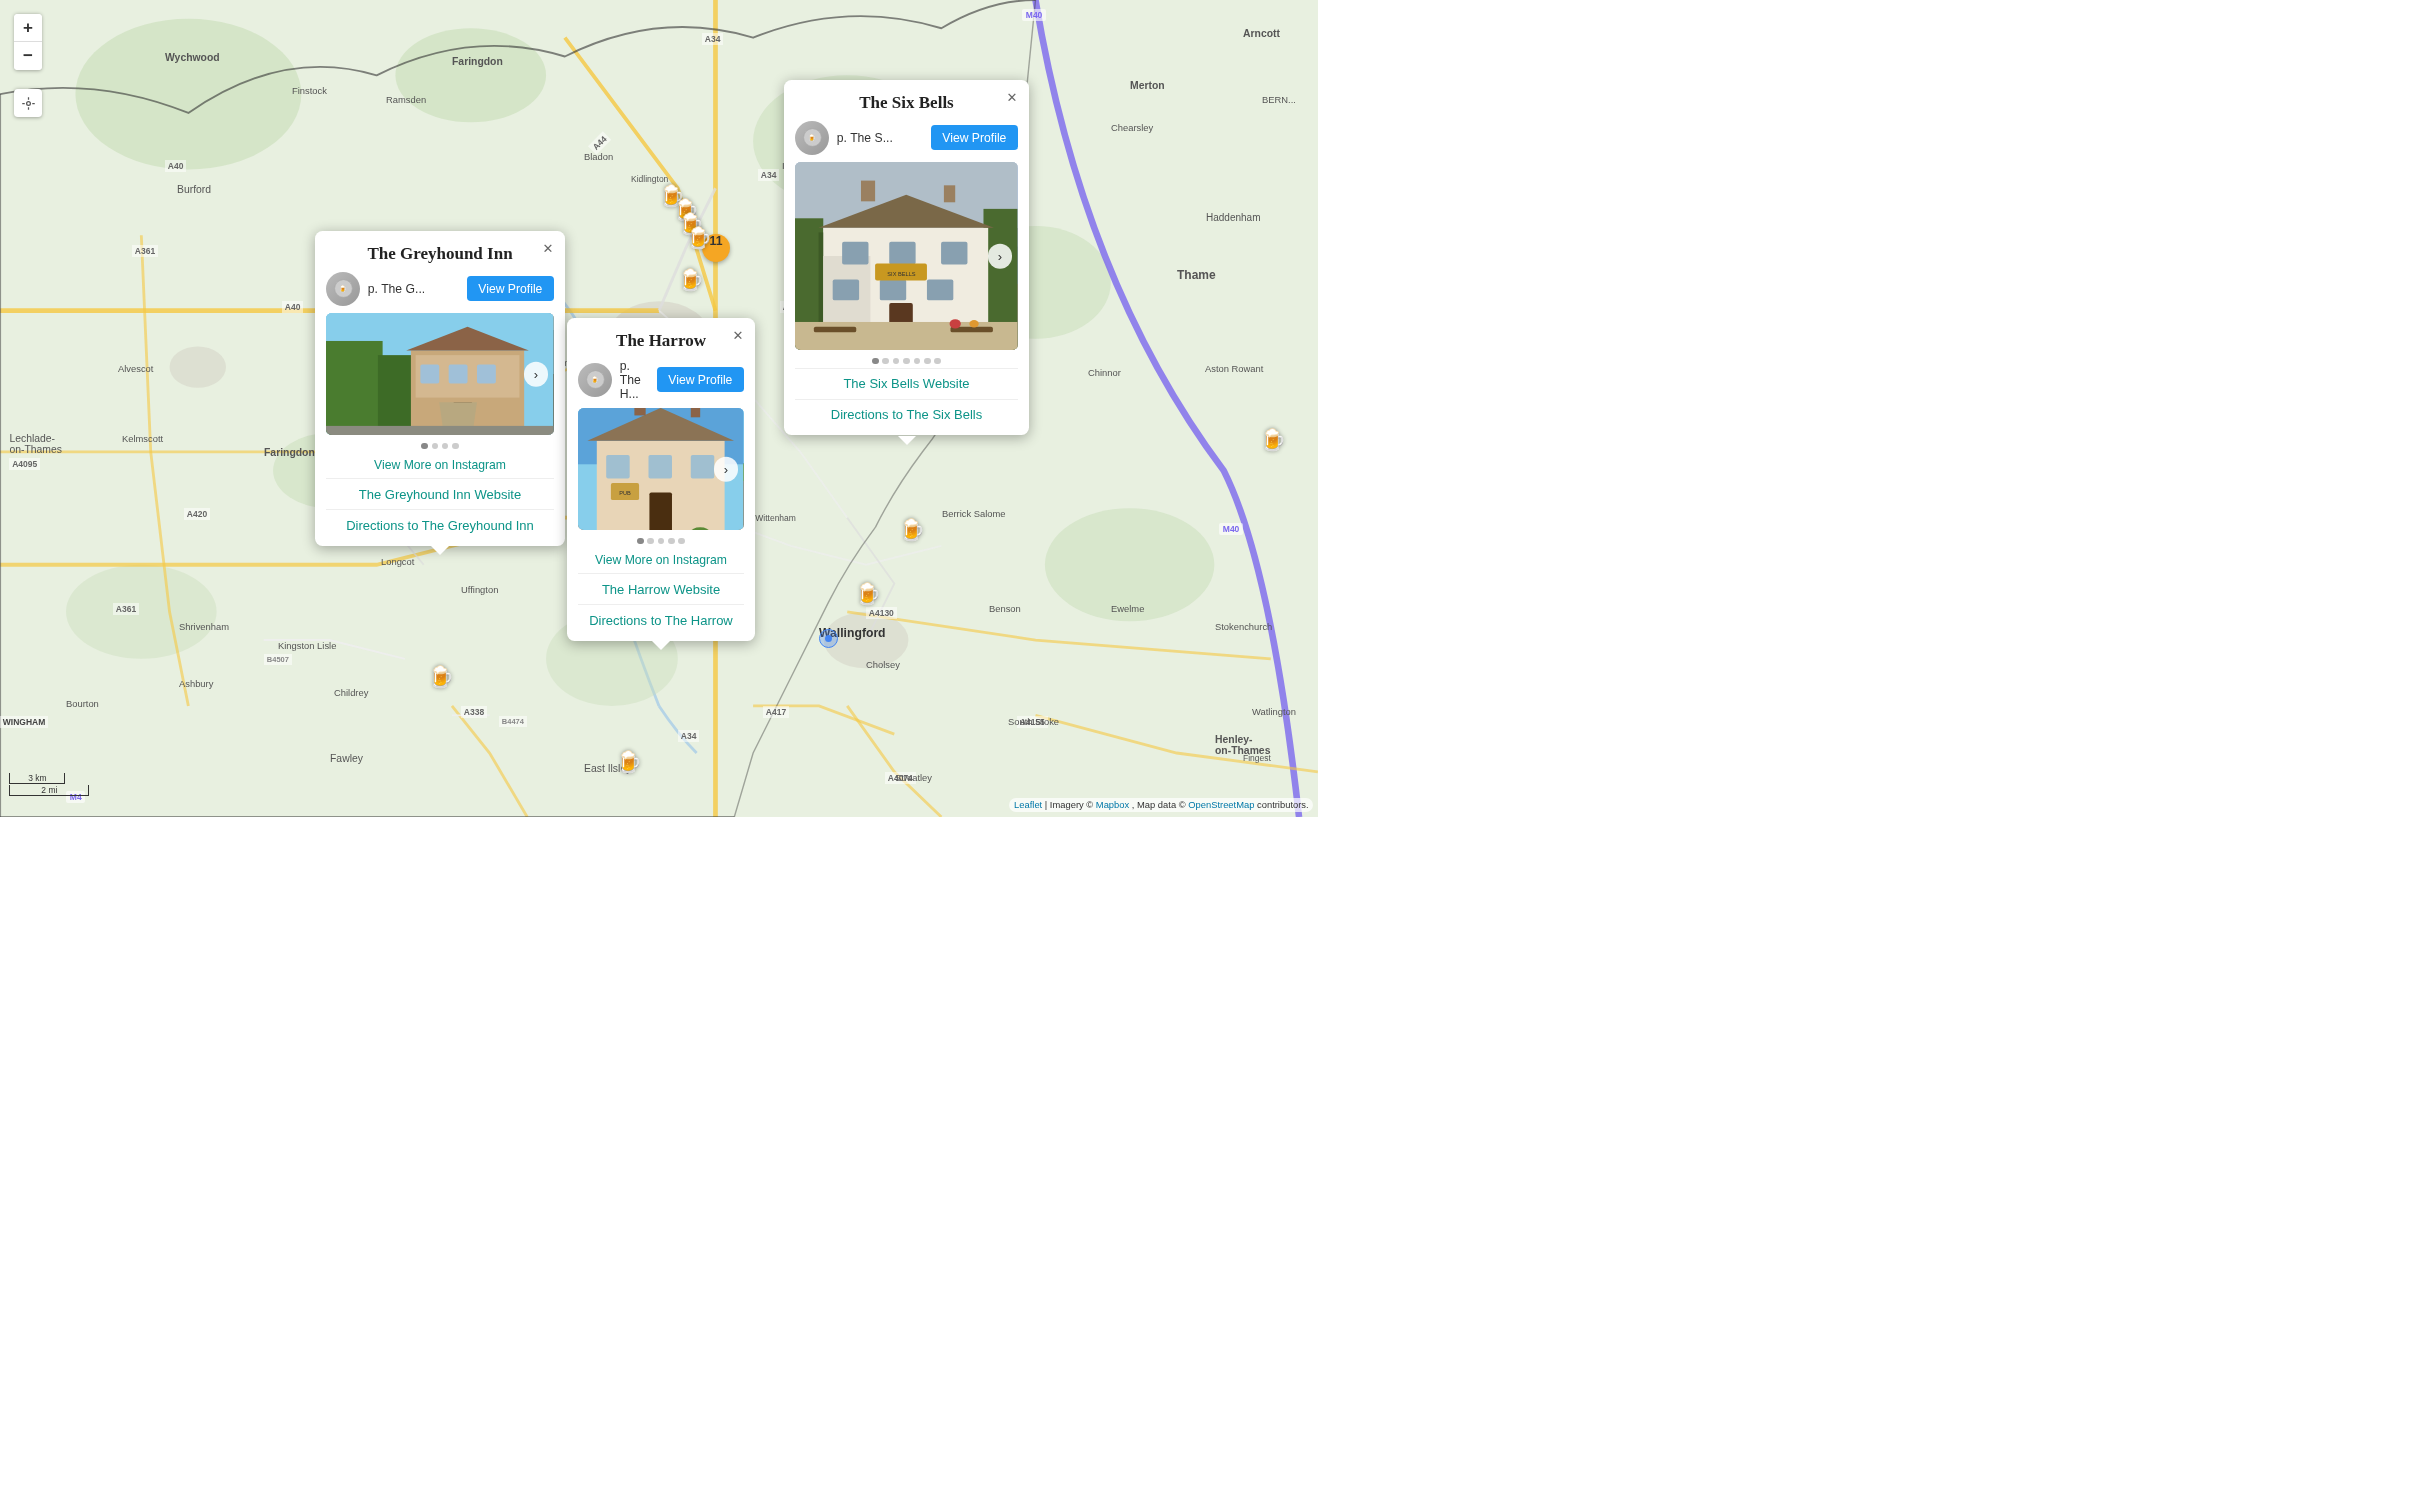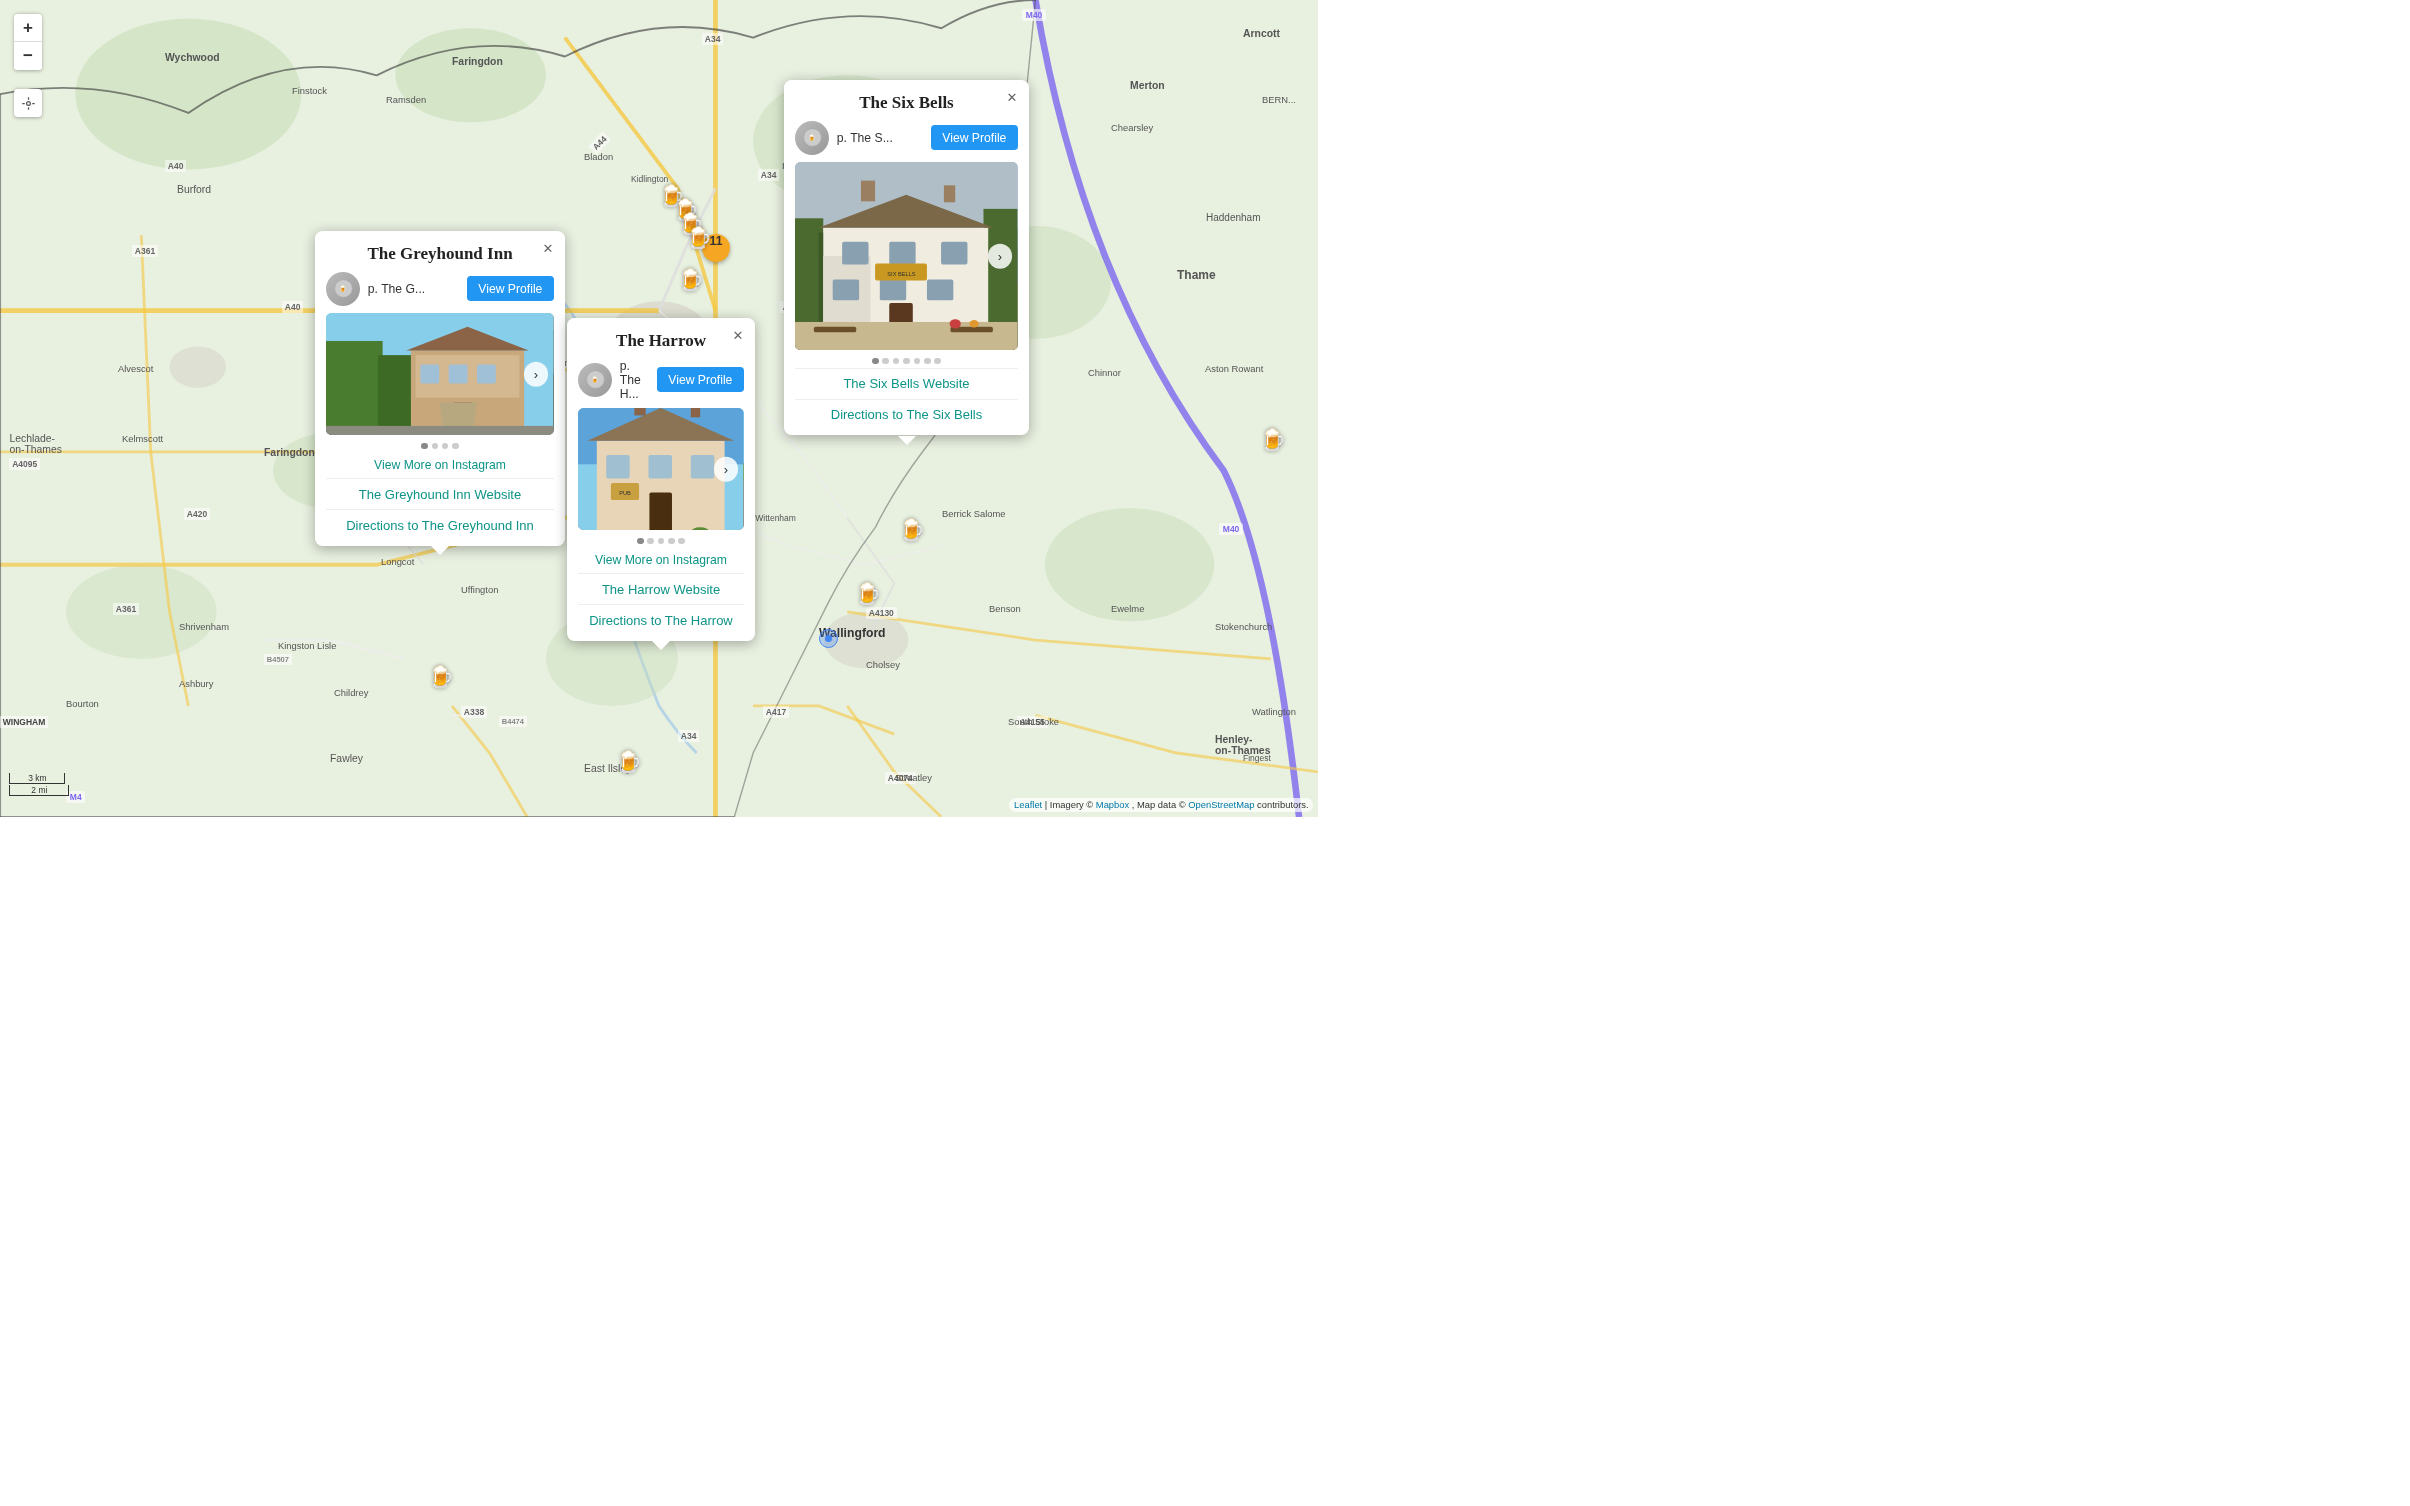--- a/index.html
+++ b/index.html
@@ -499,21 +499,21 @@
   </div>
   <button class="map-locate-btn">
     <svg width="15" height="15" viewBox="0 0 24 24" fill="none" stroke="#555" stroke-width="2">
       <circle cx="12" cy="12" r="3"></circle>
       <path d="M12 2v4M12 18v4M2 12h4M18 12h4"></path>
     </svg>
   </button>
 
   <div style="position:absolute; bottom:21px; left:9.4px; font-size:9.4px; color:#333; z-index:50;">
     <div style="border-left:0.9px solid #333; border-right:0.9px solid #333; border-bottom:0.9px solid #333; padding:0 1.9px; width:56px; text-align:center; font-size:8.5px; margin-bottom:0.9px;">3 km</div>
-    <div style="border-left:0.9px solid #333; border-right:0.9px solid #333; border-bottom:0.9px solid #333; padding:0 13px; width:60px; text-align:center; font-size:8.5px;">2 mi</div>
+    <div style="border-left:0.9px solid #333; border-right:0.9px solid #333; border-bottom:0.9px solid #333; padding:0 13px; width:80px; text-align:center; font-size:8.5px;">2 mi</div>
   </div>
 
   <div class="map-attribution">
     <a href="#">Leaflet</a>
     <span> | Imagery © </span>
     <a href="#">Mapbox</a>
     <span>, Map data © </span>
     <a href="#">OpenStreetMap</a>
     <span> contributors.</span>
   </div>

